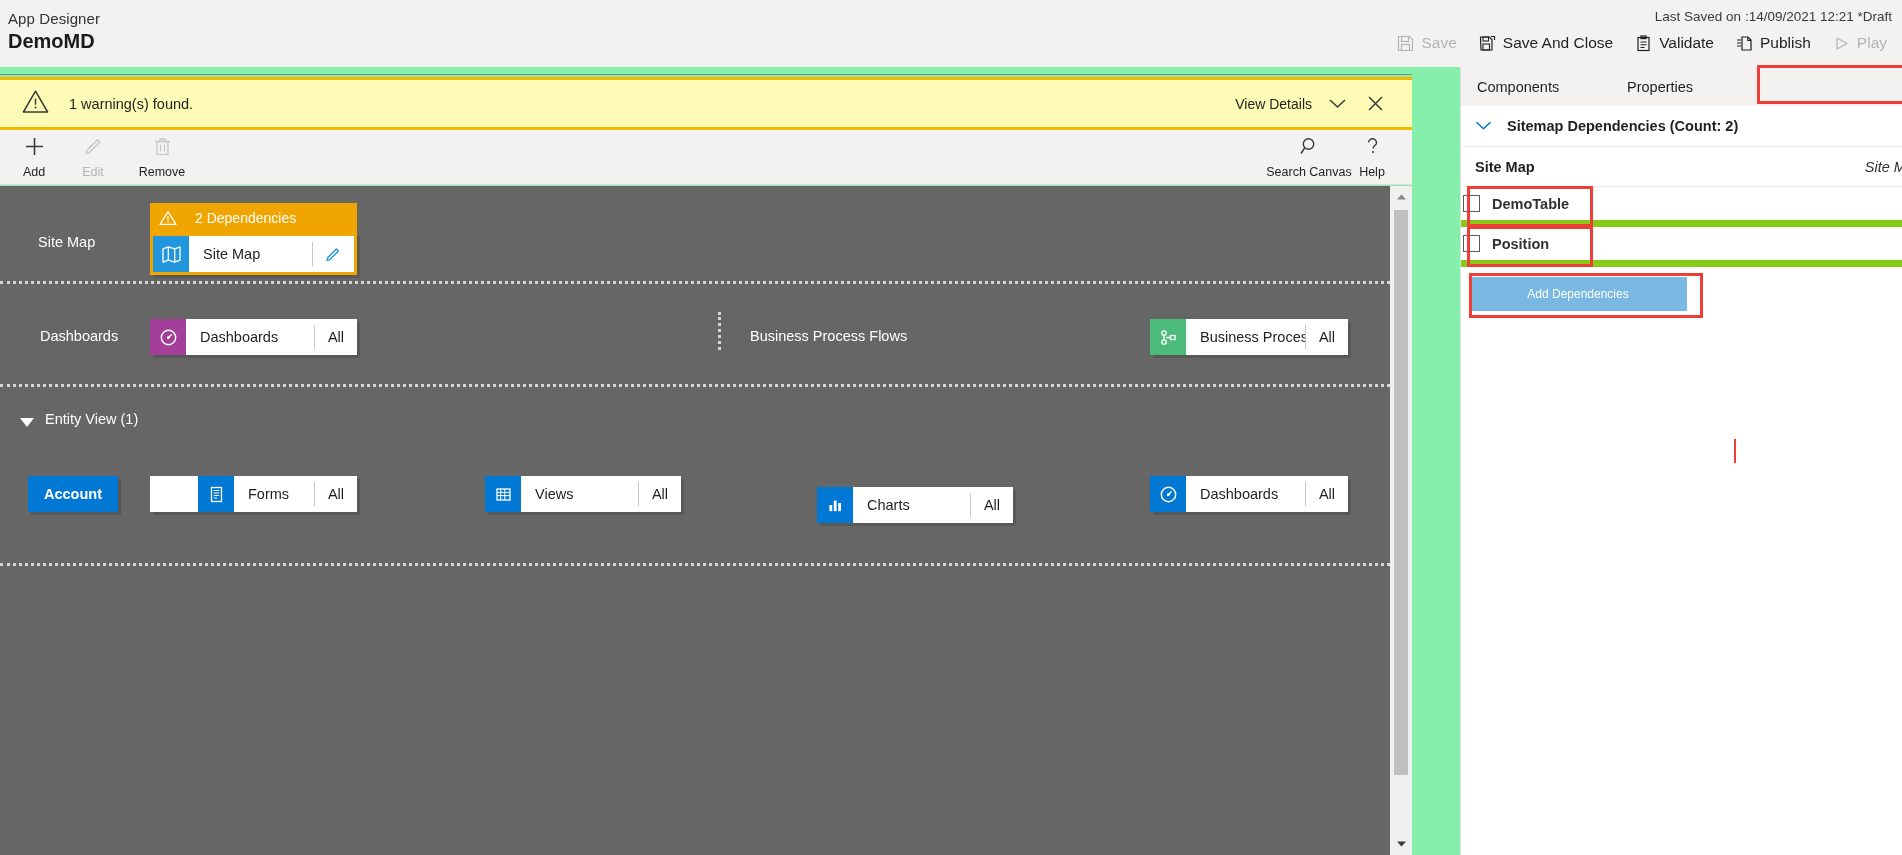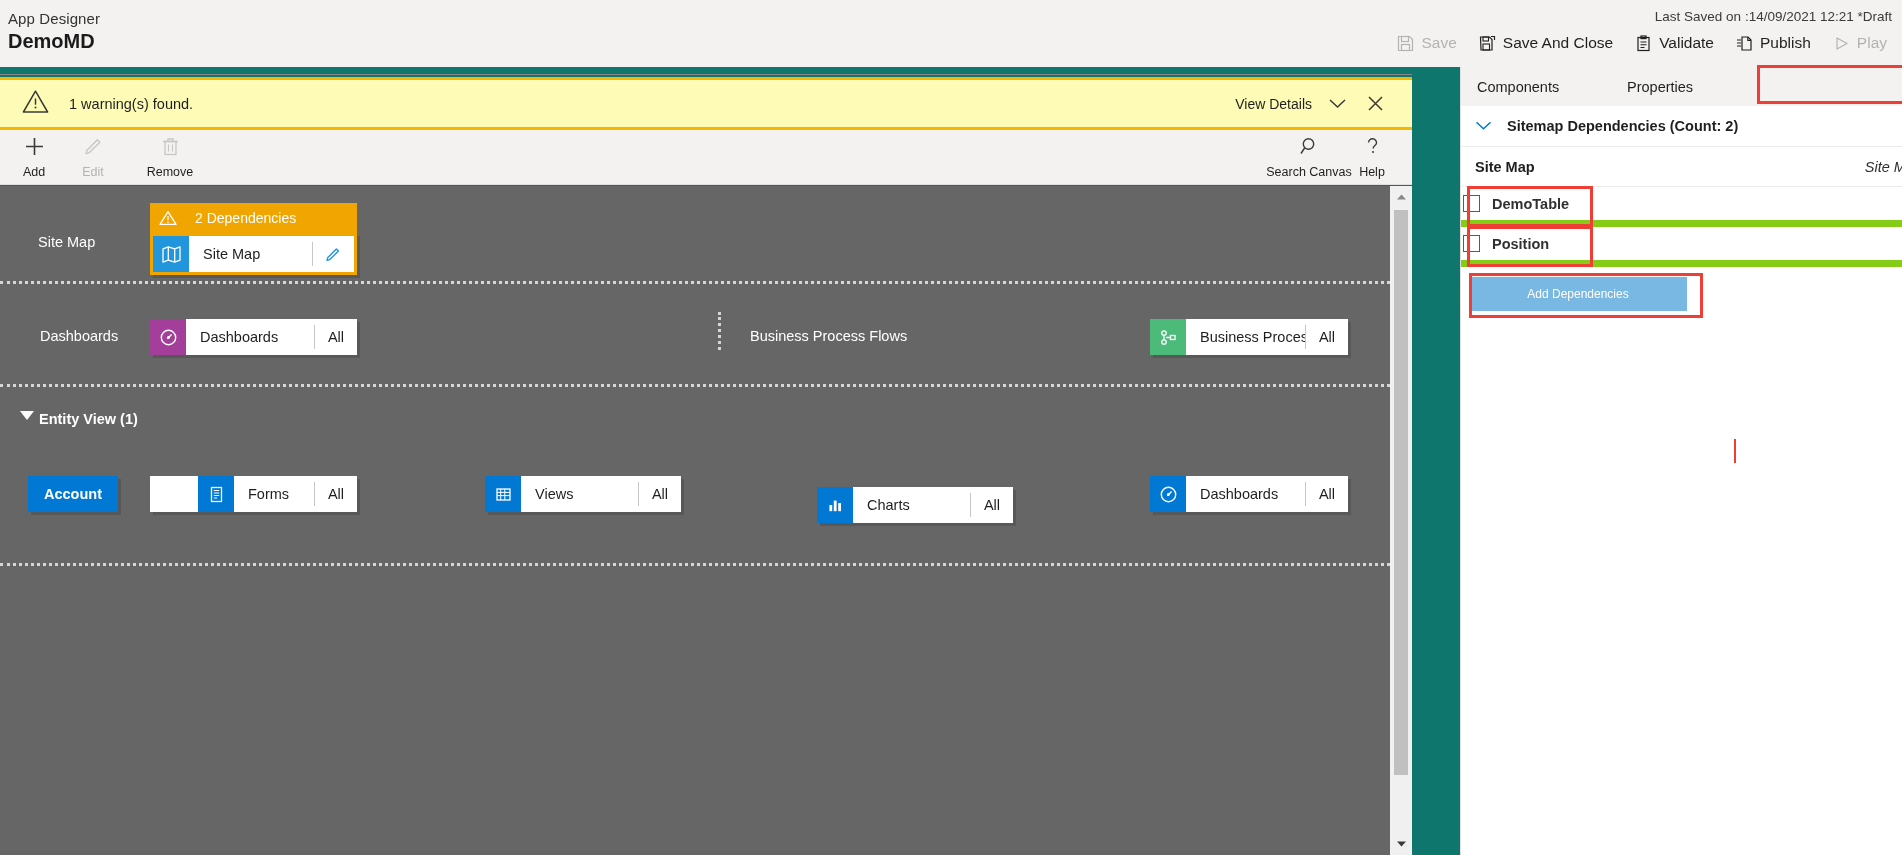--- a/index.html
+++ b/index.html
@@ -7,21 +7,21 @@
     margin: 0; padding: 0;
     width: 1902px; height: 855px;
     overflow: hidden;
     background: #ffffff;
     font-family: "Liberation Sans", sans-serif;
     -webkit-font-smoothing: antialiased;
   }
   .app {
     position: relative;
     width: 1902px; height: 855px;
-    background: #0f766e;
+    background: #86efac;
     overflow: hidden;
   }
 
   
   .topbar {
     position: absolute; left: 0; top: 0;
     width: 1902px; height: 67px;
     background: #f3f2f1;
   }
   .app-label {
@@ -162,23 +162,22 @@
   .dep-tile-outline {
     border: 3px solid #f0a500;
     width: 207px; height: 42px;
     background: #ffffff;
     display: flex; align-items: stretch;
     box-shadow: 3px 3px 0 rgba(0,0,0,0.13);
   }
 
   .ent-toggle {
     position: absolute; left: 20px; top: 24px;
-    display: flex; align-items: flex-start; gap: 5px;
+    display: flex; align-items: flex-end; gap: 11px;
     cursor: pointer;
-    font-weight: bold;
   }
   .ent-toggle .caret {
     width: 0; height: 0;
     border-left: 7px solid transparent;
     border-right: 7px solid transparent;
     border-top: 9px solid #ffffff;
   }
   .ent-toggle .etxt { font-size: 14.5px; color: #ffffff; }
 
   .entity-chip {
@@ -438,21 +437,21 @@
 
     <div class="rb-item disabled" style="left:62px;">
       <span>
         <svg width="23" height="23" viewBox="0 0 23 23">
             <path d="M4 18.6l1-3.4L15.4 4.8l2.4 2.4L7.4 17.6z" fill="none" stroke="#c8c6c4" stroke-width="1.4" stroke-linejoin="round"></path>
           </svg>
       </span>
       <span class="rb-label">Edit</span>
     </div>
 
-    <div class="rb-item wide" style="left:124px;">
+    <div class="rb-item wide" style="left:116px;">
       <span>
         <svg width="23" height="23" viewBox="0 0 23 23">
             <rect x="6" y="6.5" width="11" height="13" fill="none" stroke="#c8c6c4" stroke-width="1.3"></rect>
             <path d="M4 6.5h15M9 4h5v2.5H9z" fill="none" stroke="#c8c6c4" stroke-width="1.3"></path>
             <path d="M9.5 9.5v7M13.5 9.5v7" stroke="#c8c6c4" stroke-width="1.1"></path>
           </svg>
       </span>
       <span class="rb-label">Remove</span>
     </div>
 

